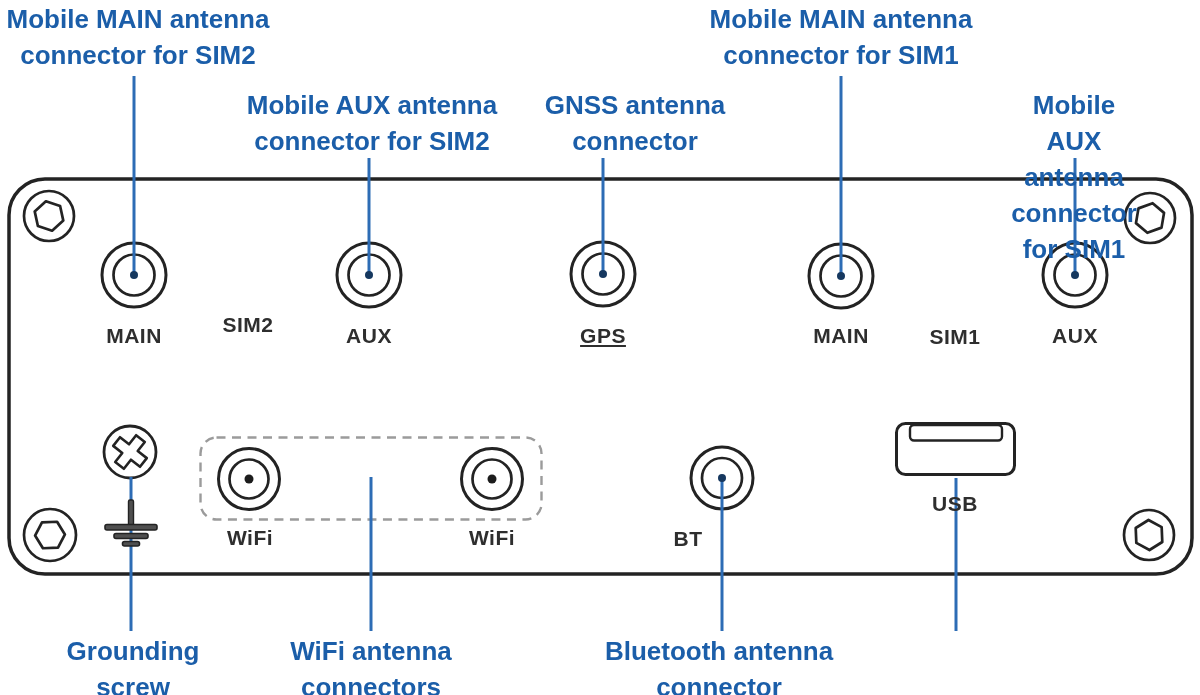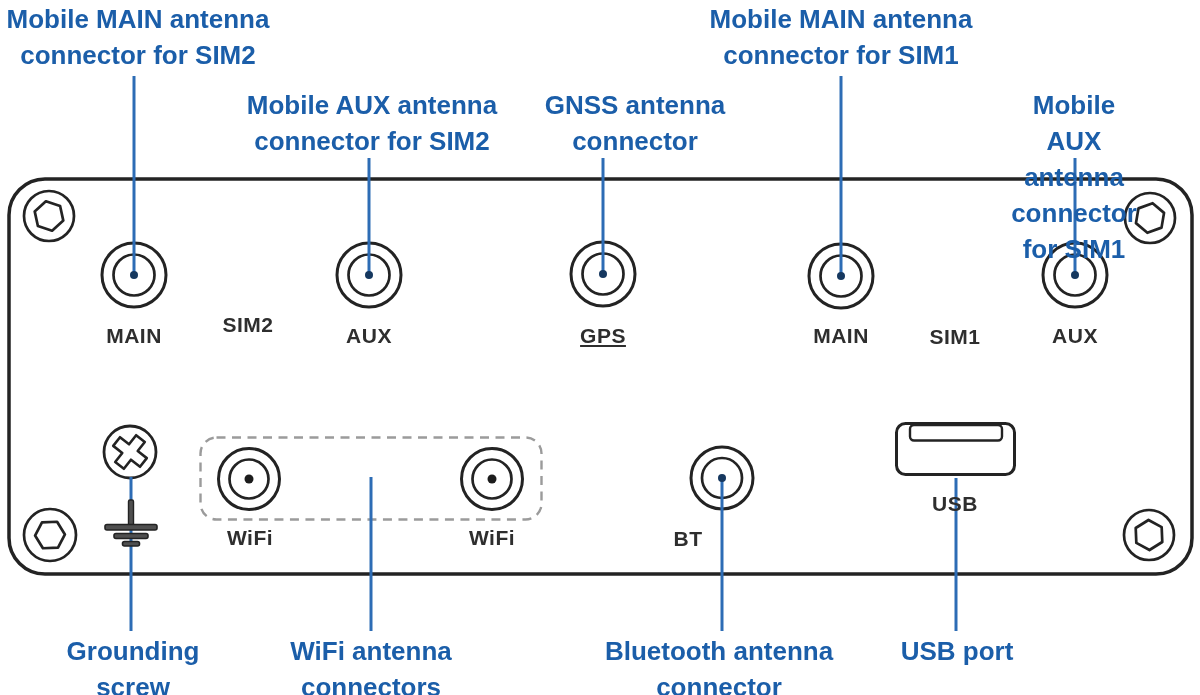--- a/index.html
+++ b/index.html
@@ -133,21 +133,20 @@
   <div class="ann" style="left:841px;  top:2px;">Mobile MAIN antenna
 connector for SIM1</div>
   <div class="ann" style="left:1074px; top:88px;">Mobile AUX antenna
 connector for SIM1</div>
   <div class="ann" style="left:133px;  top:634px;">Grounding
 screw</div>
   <div class="ann" style="left:371px;  top:634px;">WiFi antenna
 connectors</div>
   <div class="ann" style="left:719px;  top:634px;">Bluetooth antenna
 connector</div>
-  <div class="ann" style="left:957px;  top:634px;">USB port</div>
 
   <div class="plabel" style="left:134px;  top:324px;">MAIN</div>
   <div class="plabel" style="left:369px;  top:324px;">AUX</div>
   <div class="plabel" style="left:603px;  top:324px;text-decoration:underline;">GPS</div>
   <div class="plabel" style="left:841px;  top:324px;">MAIN</div>
   <div class="plabel" style="left:1075px; top:324px;">AUX</div>
   <div class="plabel" style="left:248px;  top:277px;margin-top:36px;">SIM2</div>
   <div class="plabel" style="left:955px;  top:277px;margin-top:48px;">SIM1</div>
   <div class="plabel" style="left:250px;  top:526px;">WiFi</div>
   <div class="plabel" style="left:492px;  top:526px;">WiFi</div>

